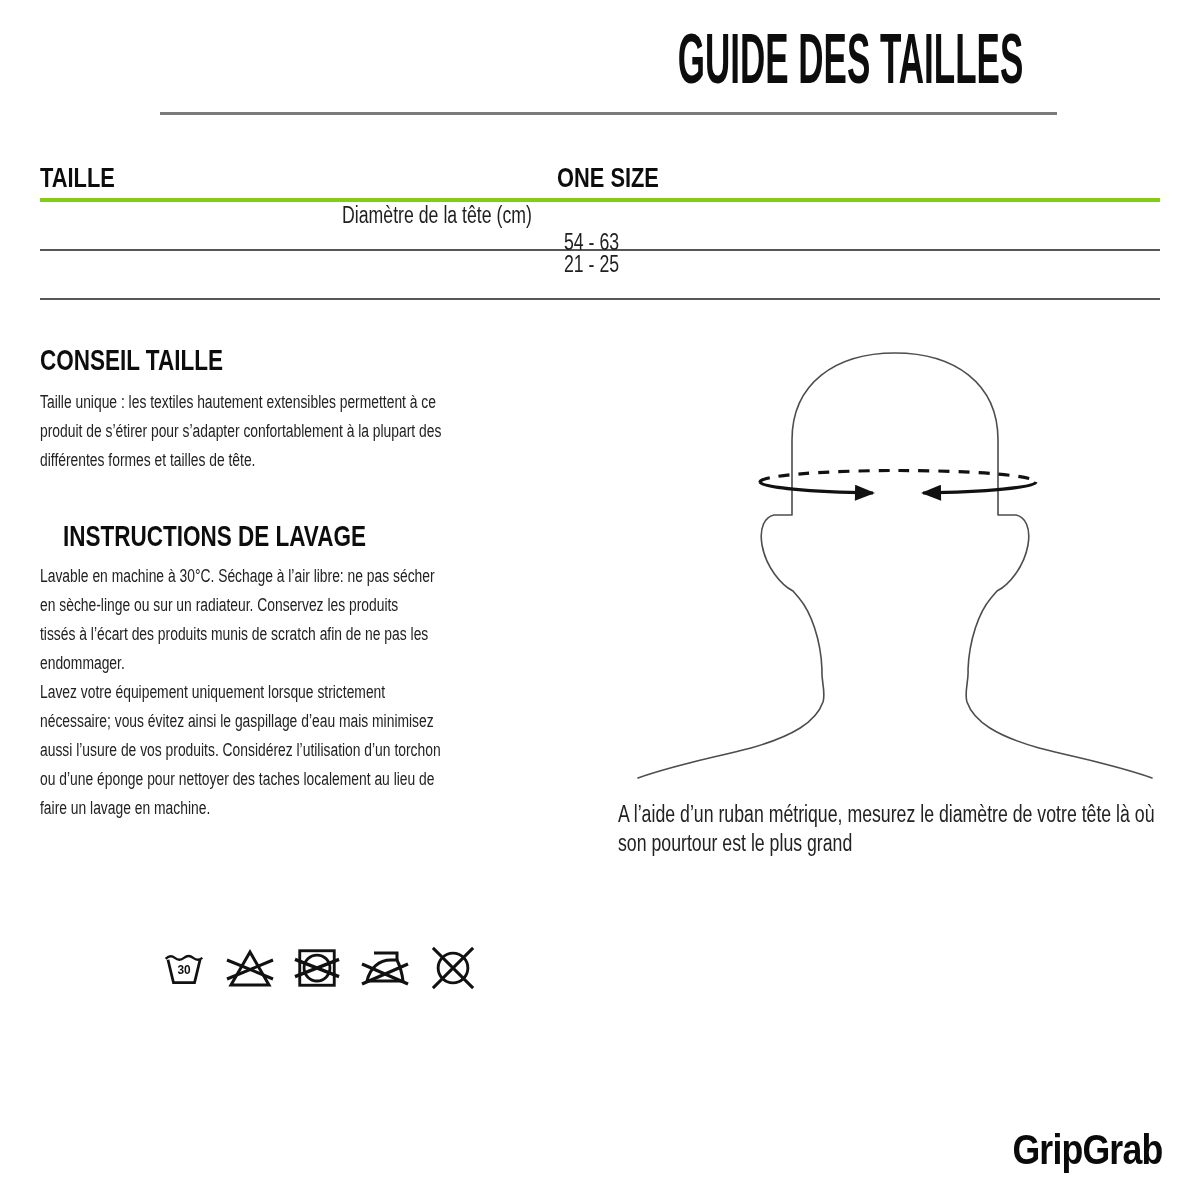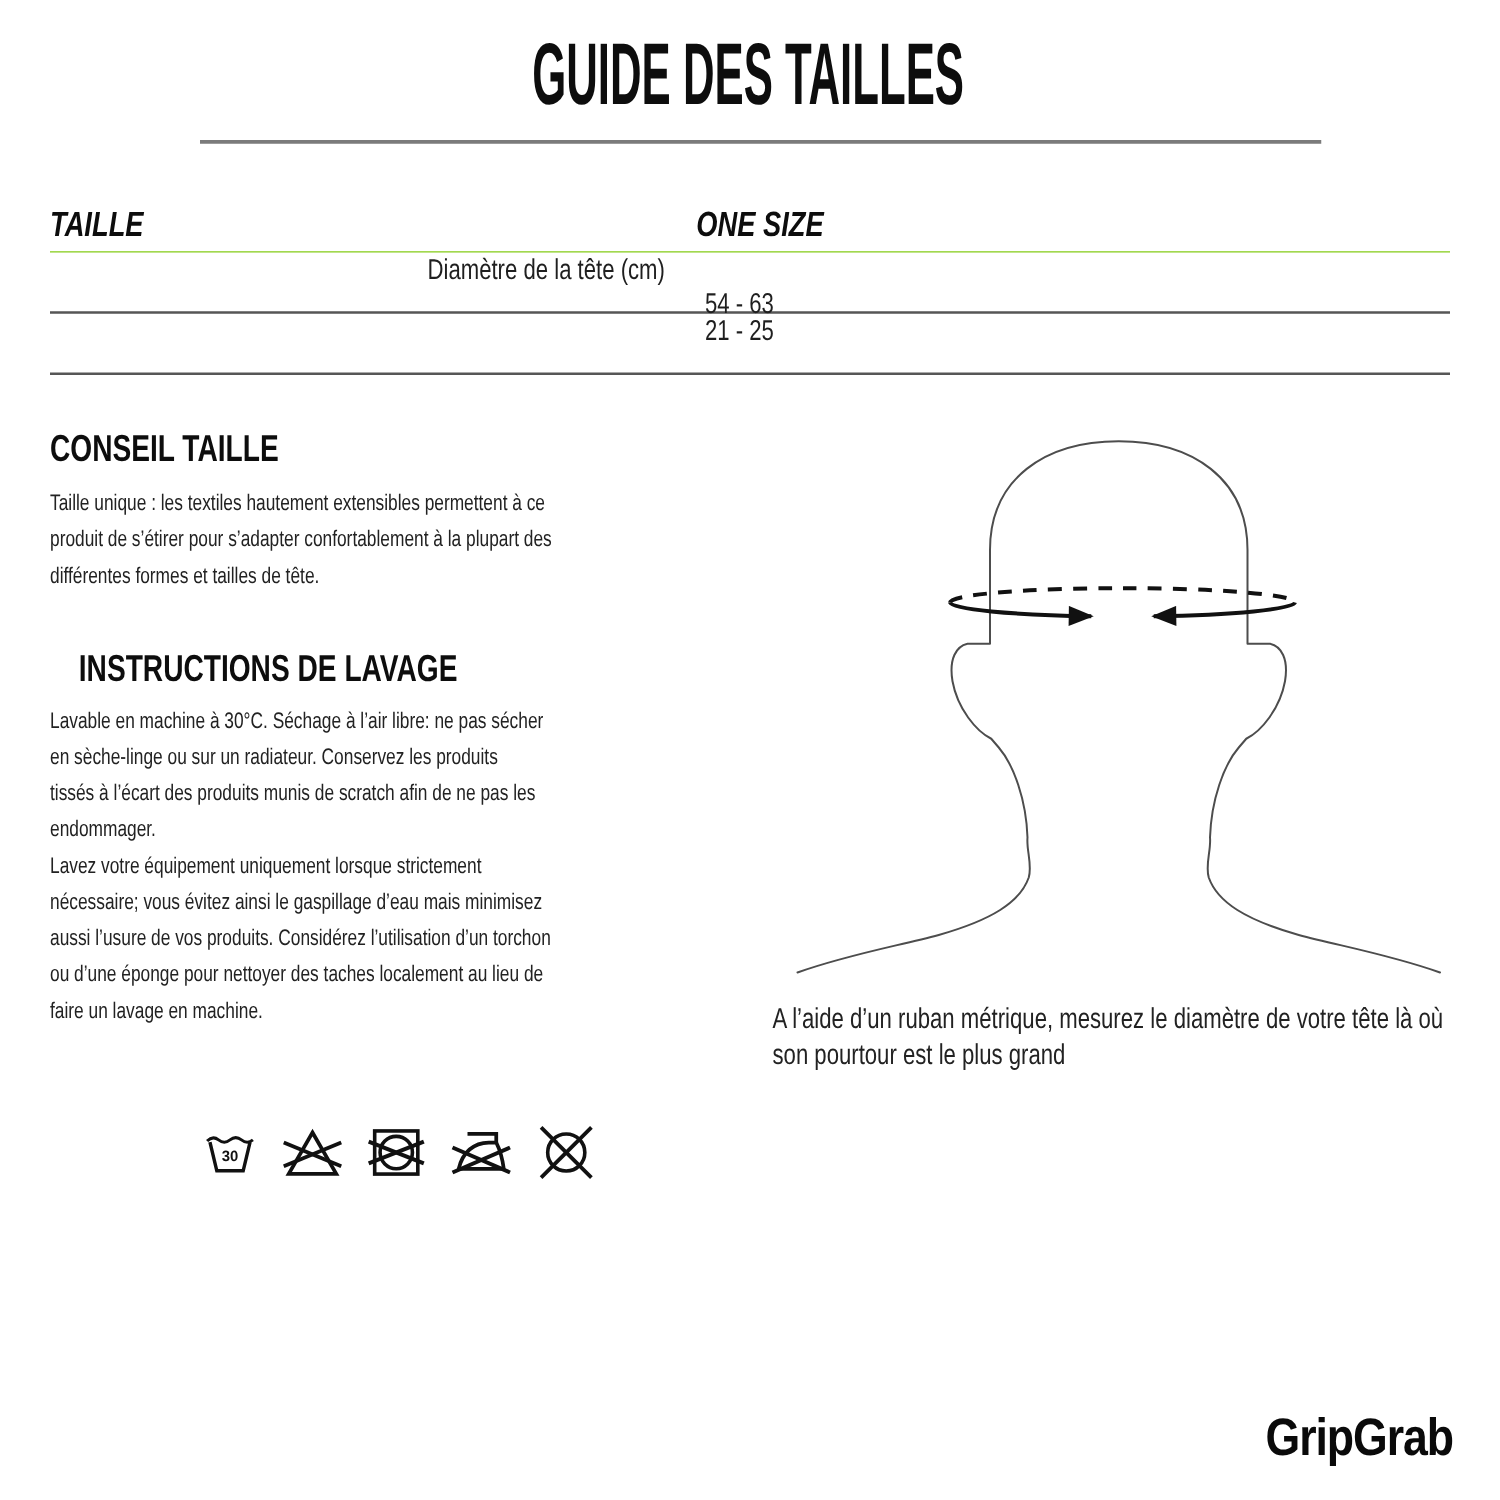--- a/index.html
+++ b/index.html
@@ -2,50 +2,50 @@
 <html><head>
 <meta charset="utf-8">
 <style>
   * { margin:0; padding:0; box-sizing:border-box; }
   html,body { width:1200px; height:1200px; background:#ffffff; overflow:hidden; }
   body { position:relative; font-family:"Liberation Sans", sans-serif; color:#1c1c1c; }
 
   .cx { display:inline-block; transform:scaleX(.77); transform-origin:0 50%; white-space:pre-line; }
 
   
-  .title-wrap { position:absolute; top:24px; left:0; width:1196px; text-align:center; }
+  .title-wrap { position:absolute; top:24px; left:0; width:1196px; text-align:right; }
   .title { display:inline-block; font-size:70px; font-weight:700; letter-spacing:0;
            line-height:70px; color:#0d0d0d; transform:scaleX(.5); transform-origin:50% 50%;
            white-space:nowrap; }
   .title-rule { position:absolute; top:112px; left:160px; width:897px; height:3px; background:#7b7b7b; }
 
   
   .size-table { position:absolute; left:40px; top:158px; width:1120px; }
-  .t-head { display:flex; height:44px; align-items:center; border-bottom:1px solid #84cc16;font-style:italic; }
+  .t-head { display:flex; height:44px; align-items:center; border-bottom:4px solid #84cc16; }
   .t-row  { display:flex; height:49px; align-items:center; border-bottom:2px solid #565656;flex-direction:column; }
   .t-col1 { width:517px; }
   .t-head .cell { font-size:28px; font-weight:700; transform:scaleX(.78); transform-origin:0 50%;
                   display:inline-block; white-space:nowrap; color:#0d0d0d; }
   .t-row .cell { font-size:23px; font-weight:400; transform:scaleX(.77); transform-origin:0 50%;
                  display:inline-block; white-space:nowrap; color:#1f1f1f; }
 
   
   .sec-h { position:absolute; left:40px; font-size:30px; font-weight:700; color:#0d0d0d;
            line-height:32px; }
   .sec-h > span { display:inline-block; transform:scaleX(.75); transform-origin:0 50%; white-space:nowrap; }
   .para { position:absolute; left:40px; width:720px; font-size:18px; line-height:29px; color:#222; }
 
   #conseil-h { top:344px; }
   #conseil-p { top:388px; }
   #lavage-h  { top:520px;margin-left:23px; }
   #lavage-p1 { top:562px; }
   #lavage-p2 { top:678px; }
 
   
-  .care-row { position:absolute; left:162px; top:898px; display:flex; gap:19px; }
+  .care-row { position:absolute; left:162px; top:944px; display:flex; gap:19px; }
   .care-row svg { display:block; }
 
   
   #head-svg { position:absolute; left:615px; top:340px; }
   .caption { position:absolute; left:618px; top:800px; width:720px; font-size:23px; line-height:29px; color:#222; }
 
   
   .logo { position:absolute; right:38px; top:1126px; font-size:42px; font-weight:700;
           letter-spacing:-1px; color:#0a0a0a; white-space:nowrap;
           transform:scaleX(.85); transform-origin:100% 50%; }

